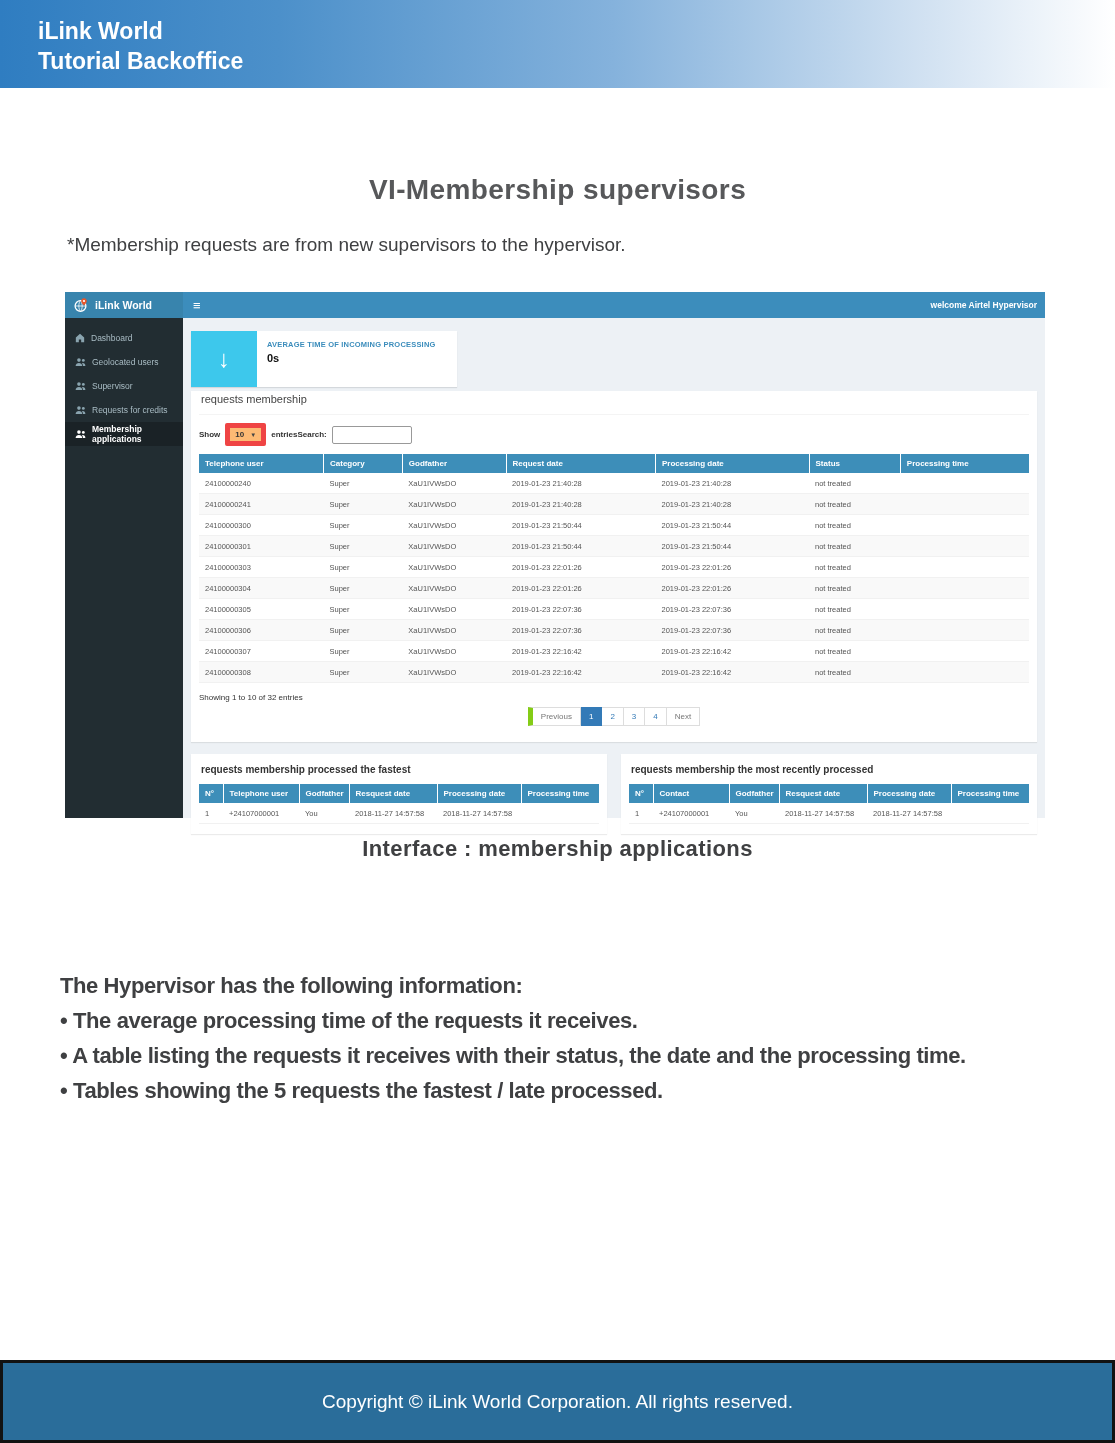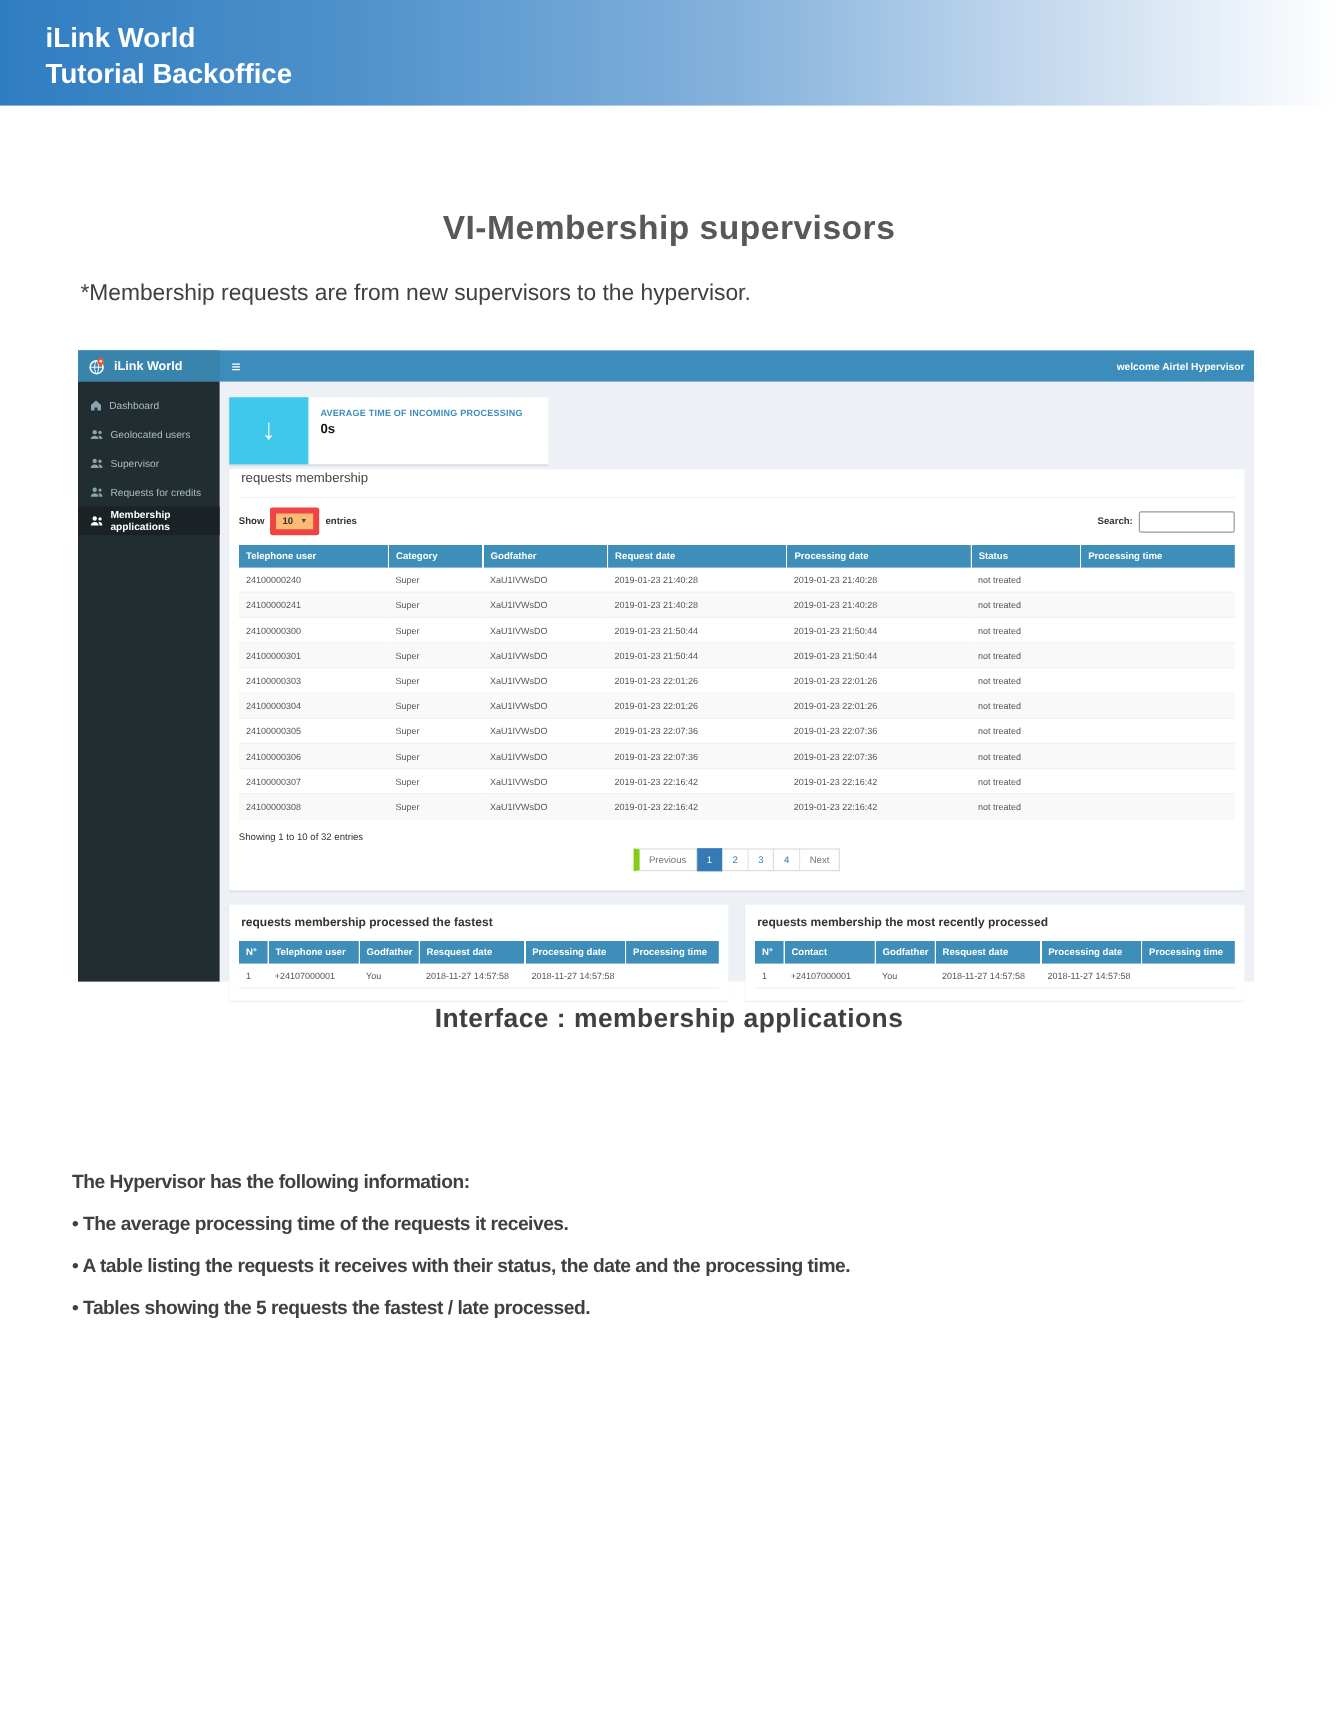--- a/index.html
+++ b/index.html
@@ -12,21 +12,21 @@
   .banner .line{color:#fff;font-size:23px;font-weight:600;line-height:30px;margin-left:38px;}
   .banner .line:first-child{margin-top:16px;}
 
   
   .doc-title{position:absolute;left:0;top:174px;width:1115px;text-align:center;
     font-size:28px;font-weight:700;color:#57585a;letter-spacing:.4px;}
   .doc-subtitle{position:absolute;left:67px;top:234px;font-size:19px;color:#3f4042;}
   .caption{position:absolute;left:0;top:836px;width:1115px;text-align:center;
     font-size:22px;font-weight:700;color:#3f4042;letter-spacing:.4px;}
   .bodytext{position:absolute;left:60px;top:968px;width:1000px;
-    font-size:16px;font-weight:700;color:#3f4042;line-height:35px;letter-spacing:-.4px;}
+    font-size:22px;font-weight:700;color:#3f4042;line-height:35px;letter-spacing:-.4px;}
 
   
   .footer{position:absolute;left:0;top:1360px;width:1115px;height:83px;box-sizing:border-box;
     background:#2a6d9a;border:3px solid #121212;display:flex;align-items:center;justify-content:center;}
   .footer .txt{color:#fff;font-size:19px;}
 
   
   .shot{position:absolute;left:65px;top:292px;width:980px;height:526px;background:#edf1f5;
     font-family:"Liberation Sans",sans-serif;}
   .topbar{position:absolute;left:0;top:0;width:980px;height:26px;background:#3c8dbc;}
@@ -52,21 +52,21 @@
   .avg-icon{width:66px;background:#3dc8ec;color:#fff;display:flex;align-items:center;justify-content:center;
     font-size:24px;font-weight:700;}
   .avg-texts{padding:9px 0 0 10px;}
   .avg-label{color:#3c8dbc;font-size:7.5px;font-weight:700;letter-spacing:.2px;}
   .avg-value{color:#111;font-size:11px;font-weight:700;margin-top:3px;}
 
   .panel{background:#fff;box-shadow:0 1px 1px rgba(0,0,0,.08);box-sizing:border-box;}
   .panel.main{margin-top:4px;padding:0 8px 16px 8px;}
   .panel-title{font-size:11px;color:#444;padding:2px 0 9px 2px;border-bottom:1px solid #f4f4f4;}
 
-  .controls{display:flex;align-items:center;justify-content:space-between;margin:8px 0 8px 0;}
+  .controls{display:flex;align-items:center;justify-content:flex-start;margin:8px 0 8px 0;}
   .ctrl-left,.ctrl-right{display:flex;align-items:center;gap:5px;font-size:8px;font-weight:700;color:#333;}
   .fake-select{display:inline-flex;align-items:center;gap:6px;border:5px solid #ef4444;border-radius:2px;
     padding:2px 5px;font-size:8px;color:#333;background:#fdba74;cursor:pointer;}
   .fake-select .caret{font-size:6px;color:#444;}
   .search-input{width:72px;height:16px;border:1px solid #999;border-radius:2px;font-size:8px;padding:0 3px;}
 
   table.data{width:100%;border-collapse:collapse;table-layout:fixed;}
   table.data th{background:#3d8eb9;color:#fff;font-size:8px;font-weight:700;text-align:left;
     height:19px;padding:0 6px;border-right:1px solid rgba(255,255,255,.18);overflow:hidden;white-space:nowrap;}
   table.data th:last-child{border-right:none;}
@@ -389,14 +389,17 @@
 
   <div class="caption">Interface : membership applications</div>
 
   <div class="bodytext">
     <div>The Hypervisor has the following information:</div>
     <div>• The average processing time of the requests it receives.</div>
     <div>• A table listing the requests it receives with their status, the date and the processing time.</div>
     <div>• Tables showing the 5 requests the fastest / late processed.</div>
   </div>
 
+  <div class="footer">
+    <span class="txt">Copyright © iLink World Corporation. All rights reserved.</span>
+  </div>
 
 </div>
 
 </body></html>

